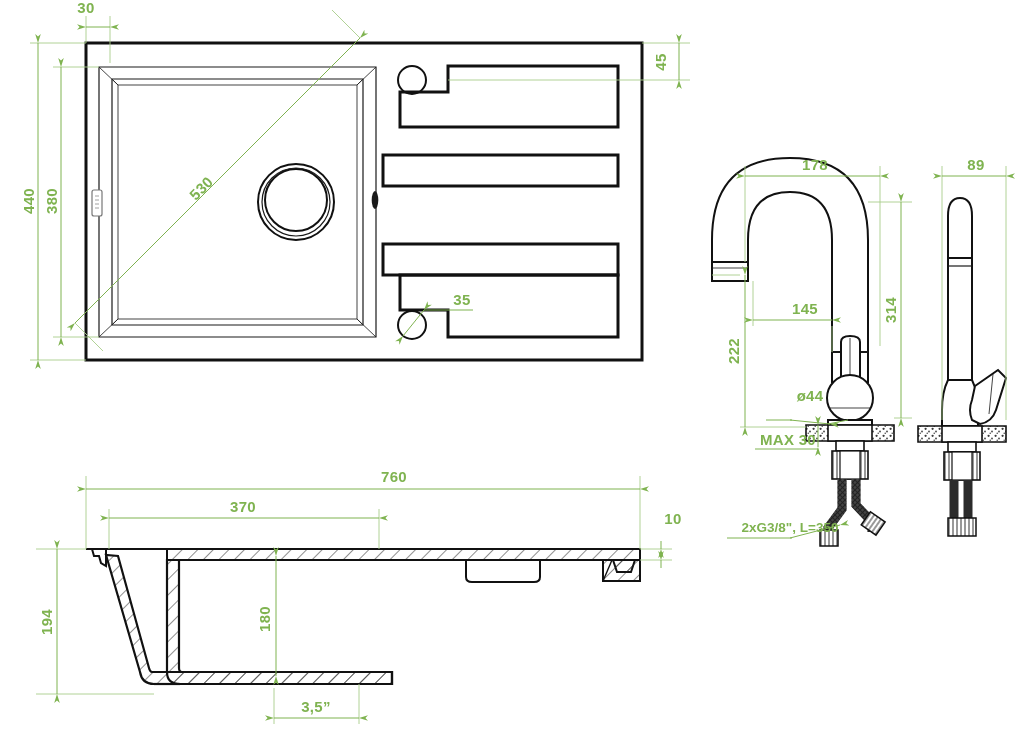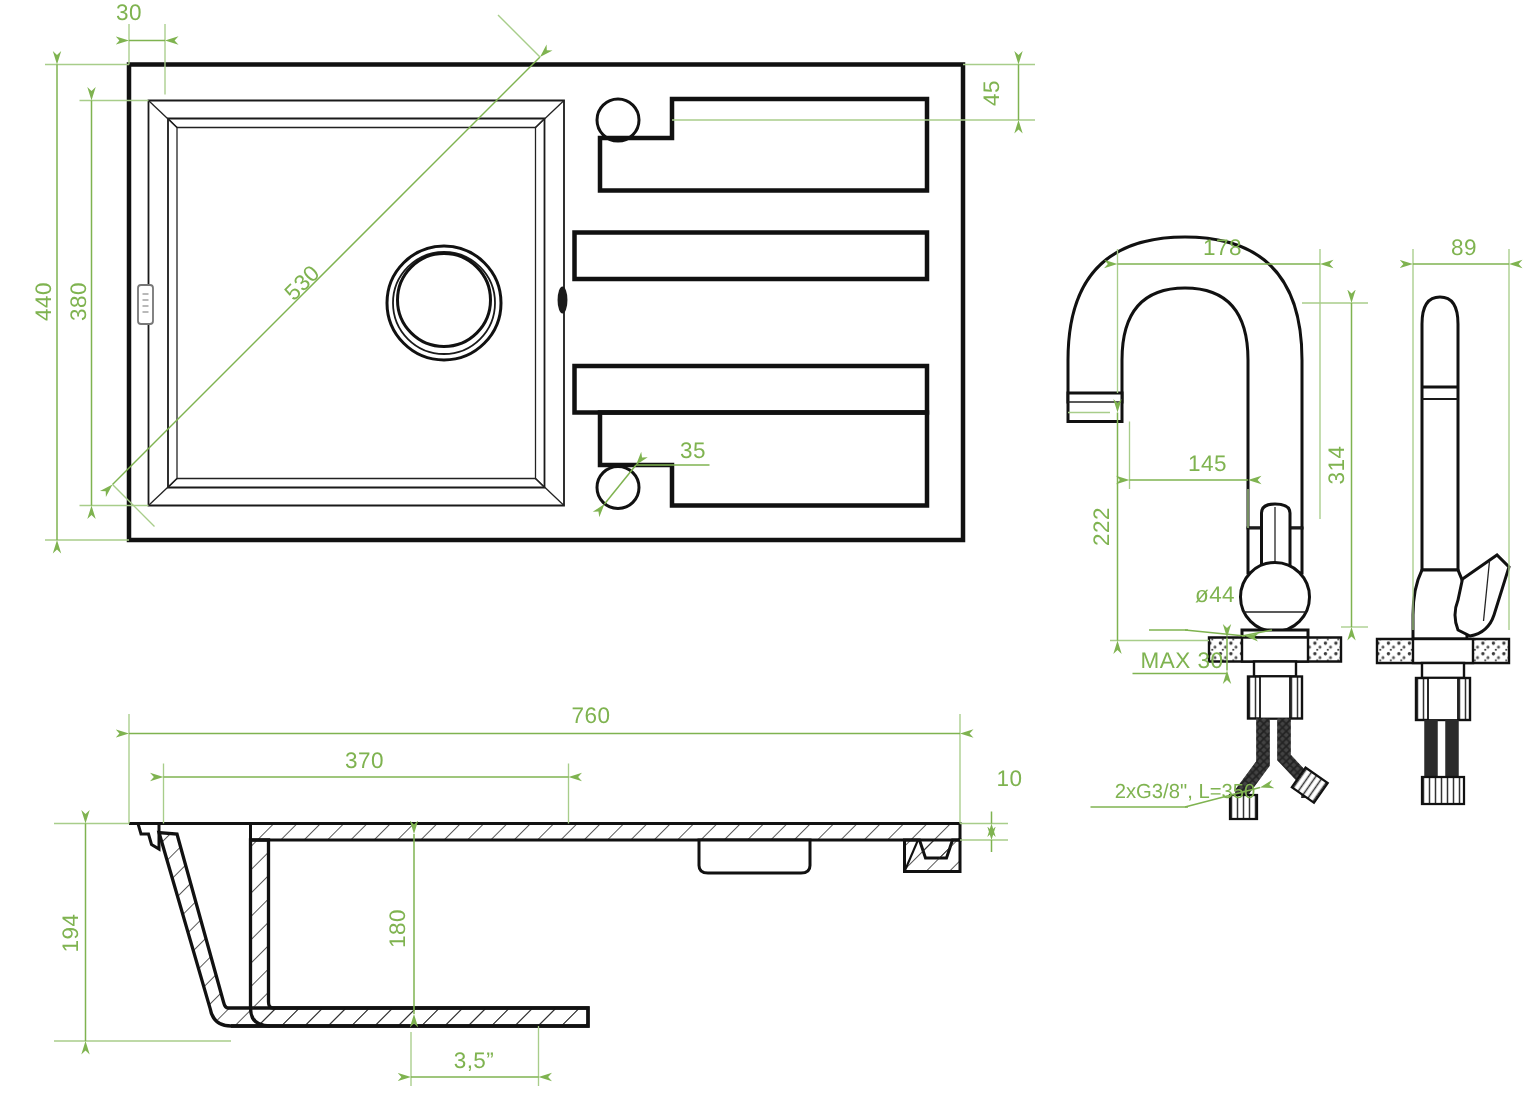--- a/index.html
+++ b/index.html
@@ -13,20 +13,21 @@
     height: 733px;
     font-family: "Liberation Sans", sans-serif;
     overflow: hidden;
     position: relative;
   }
   #drawing-root {
     position: absolute;
     top: 0; left: 0;
     width: 1020px;
     height: 573px;
+    font-weight: bold;
   }
   svg#tech-drawing {
     display: block;
     width: 1020px;
     height: 733px;
     background: #fff;
   }
   .dim-text {
     font-family: "Liberation Sans", sans-serif;
     font-size: 15px;

